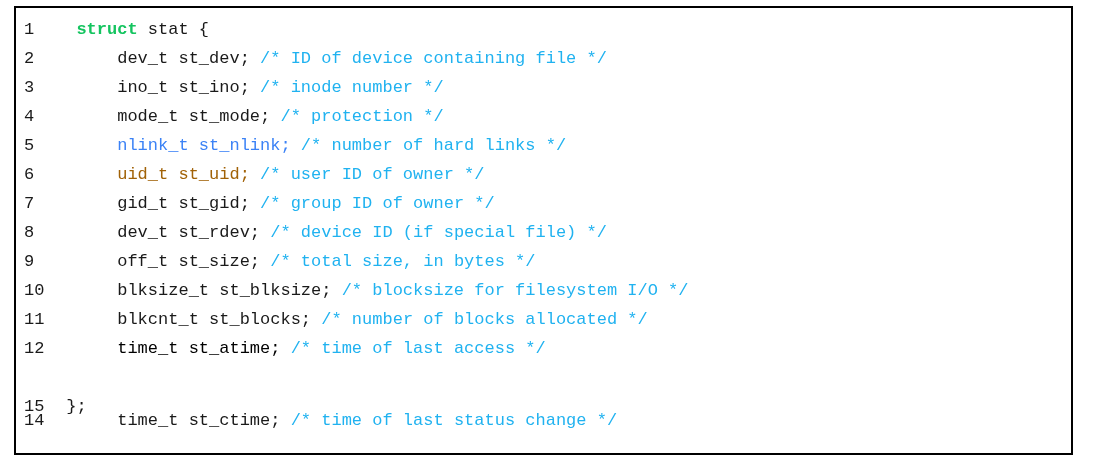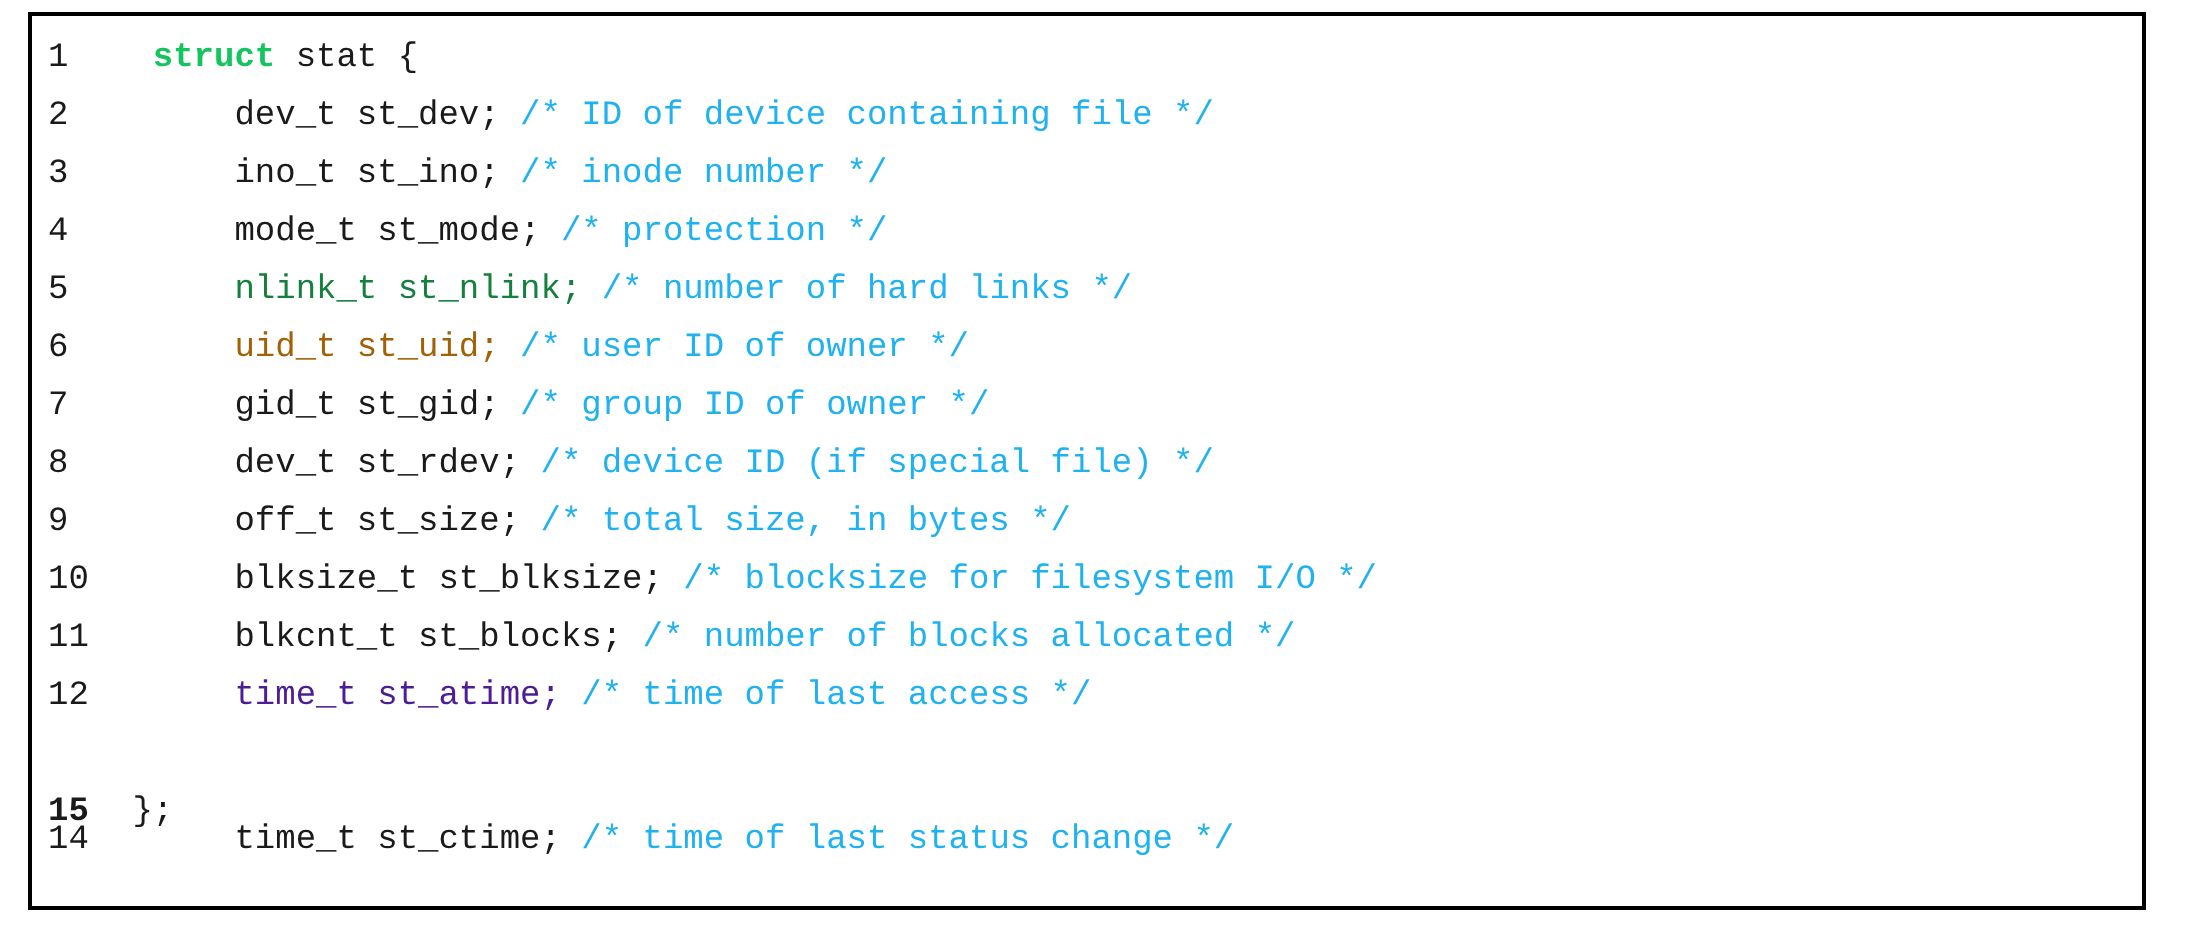--- a/index.html
+++ b/index.html
@@ -66,24 +66,24 @@
 </style>
 </head>
 <body>
 
 <div id="code-block" style="border-color: rgb(0, 0, 0); background: rgb(255, 255, 255);">
   <div class="code-lines">
       <div class="code-line"><span class="ln" style="color: rgb(26, 26, 26);">1</span><span class="code-text"><span>  </span><span class="tok-kw" style="color: rgb(20, 196, 95);">struct</span><span class="tok-plain" style="color: rgb(26, 26, 26);"> stat {</span></span></div>
       <div class="code-line"><span class="ln" style="color: rgb(26, 26, 26);">2</span><span class="code-text"><span>      </span><span class="tok-plain" style="color: rgb(26, 26, 26);">dev_t st_dev; </span><span class="tok-cmt" style="color: rgb(32, 178, 240);">/* ID of device containing file */</span></span></div>
       <div class="code-line"><span class="ln" style="color: rgb(26, 26, 26);">3</span><span class="code-text"><span>      </span><span class="tok-plain" style="color: rgb(26, 26, 26);">ino_t st_ino; </span><span class="tok-cmt" style="color: rgb(32, 178, 240);">/* inode number */</span></span></div>
       <div class="code-line"><span class="ln" style="color: rgb(26, 26, 26);">4</span><span class="code-text"><span>      </span><span class="tok-plain" style="color: rgb(26, 26, 26);">mode_t st_mode; </span><span class="tok-cmt" style="color: rgb(32, 178, 240);">/* protection */</span></span></div>
-      <div class="code-line"><span class="ln" style="color: rgb(26, 26, 26);">5</span><span class="code-text"><span>      </span><span class="tok-plain" style="color: #15803d;">nlink_t st_nlink; </span><span class="tok-cmt" style="color: rgb(32, 178, 240); font-family: Liberation Mono, monospace;">/* number of hard links */</span></span></div>
+      <div class="code-line"><span class="ln" style="color: rgb(26, 26, 26);">5</span><span class="code-text"><span>      </span><span class="tok-plain" style="color: #3b82f6;">nlink_t st_nlink; </span><span class="tok-cmt" style="color: rgb(32, 178, 240); font-family: Liberation Mono, monospace;">/* number of hard links */</span></span></div>
       <div class="code-line"><span class="ln" style="color: rgb(26, 26, 26);">6</span><span class="code-text"><span>      </span><span class="tok-plain" style="color: #a16207;">uid_t st_uid; </span><span class="tok-cmt" style="color: rgb(32, 178, 240);">/* user ID of owner */</span></span></div>
       <div class="code-line"><span class="ln" style="color: rgb(26, 26, 26);">7</span><span class="code-text"><span>      </span><span class="tok-plain" style="color: rgb(26, 26, 26);">gid_t st_gid; </span><span class="tok-cmt" style="color: rgb(32, 178, 240);">/* group ID of owner */</span></span></div>
       <div class="code-line"><span class="ln" style="color: rgb(26, 26, 26);">8</span><span class="code-text"><span>      </span><span class="tok-plain" style="color: rgb(26, 26, 26);">dev_t st_rdev; </span><span class="tok-cmt" style="color: rgb(32, 178, 240);">/* device ID (if special file) */</span></span></div>
       <div class="code-line"><span class="ln" style="color: rgb(26, 26, 26);">9</span><span class="code-text"><span>      </span><span class="tok-plain" style="color: rgb(26, 26, 26);">off_t st_size; </span><span class="tok-cmt" style="color: rgb(32, 178, 240);">/* total size, in bytes */</span></span></div>
       <div class="code-line"><span class="ln" style="color: rgb(26, 26, 26);">10</span><span class="code-text"><span>      </span><span class="tok-plain" style="color: rgb(26, 26, 26);">blksize_t st_blksize; </span><span class="tok-cmt" style="color: rgb(32, 178, 240);">/* blocksize for filesystem I/O */</span></span></div>
       <div class="code-line"><span class="ln" style="color: rgb(26, 26, 26);">11</span><span class="code-text"><span>      </span><span class="tok-plain" style="color: rgb(26, 26, 26);">blkcnt_t st_blocks; </span><span class="tok-cmt" style="color: rgb(32, 178, 240);">/* number of blocks allocated */</span></span></div>
-      <div class="code-line"><span class="ln" style="color: rgb(26, 26, 26);">12</span><span class="code-text"><span>      </span><span class="tok-plain" style="color: #4c1d95;">time_t st_atime; </span><span class="tok-cmt" style="color: rgb(32, 178, 240);">/* time of last access */</span></span></div>
+      <div class="code-line"><span class="ln" style="color: rgb(26, 26, 26);">12</span><span class="code-text"><span>      </span><span class="tok-plain" style="color: #000000;">time_t st_atime; </span><span class="tok-cmt" style="color: rgb(32, 178, 240);">/* time of last access */</span></span></div>
       <div class="code-line"><span class="ln" style="color: rgb(26, 26, 26); margin-top: 43px;">14</span><span class="code-text"><span>      </span><span class="tok-plain" style="color: rgb(26, 26, 26);">time_t st_ctime; </span><span class="tok-cmt" style="color: rgb(32, 178, 240);">/* time of last status change */</span></span></div>
-      <div class="code-line"><span class="ln" style="color: rgb(26, 26, 26); font-weight: bold;">15</span><span class="code-text"><span> </span><span class="tok-plain" style="color: rgb(26, 26, 26);">};</span></span></div>
+      <div class="code-line"><span class="ln" style="color: rgb(26, 26, 26);">15</span><span class="code-text"><span> </span><span class="tok-plain" style="color: rgb(26, 26, 26);">};</span></span></div>
     </div>
 </div>
 
 </body></html>

